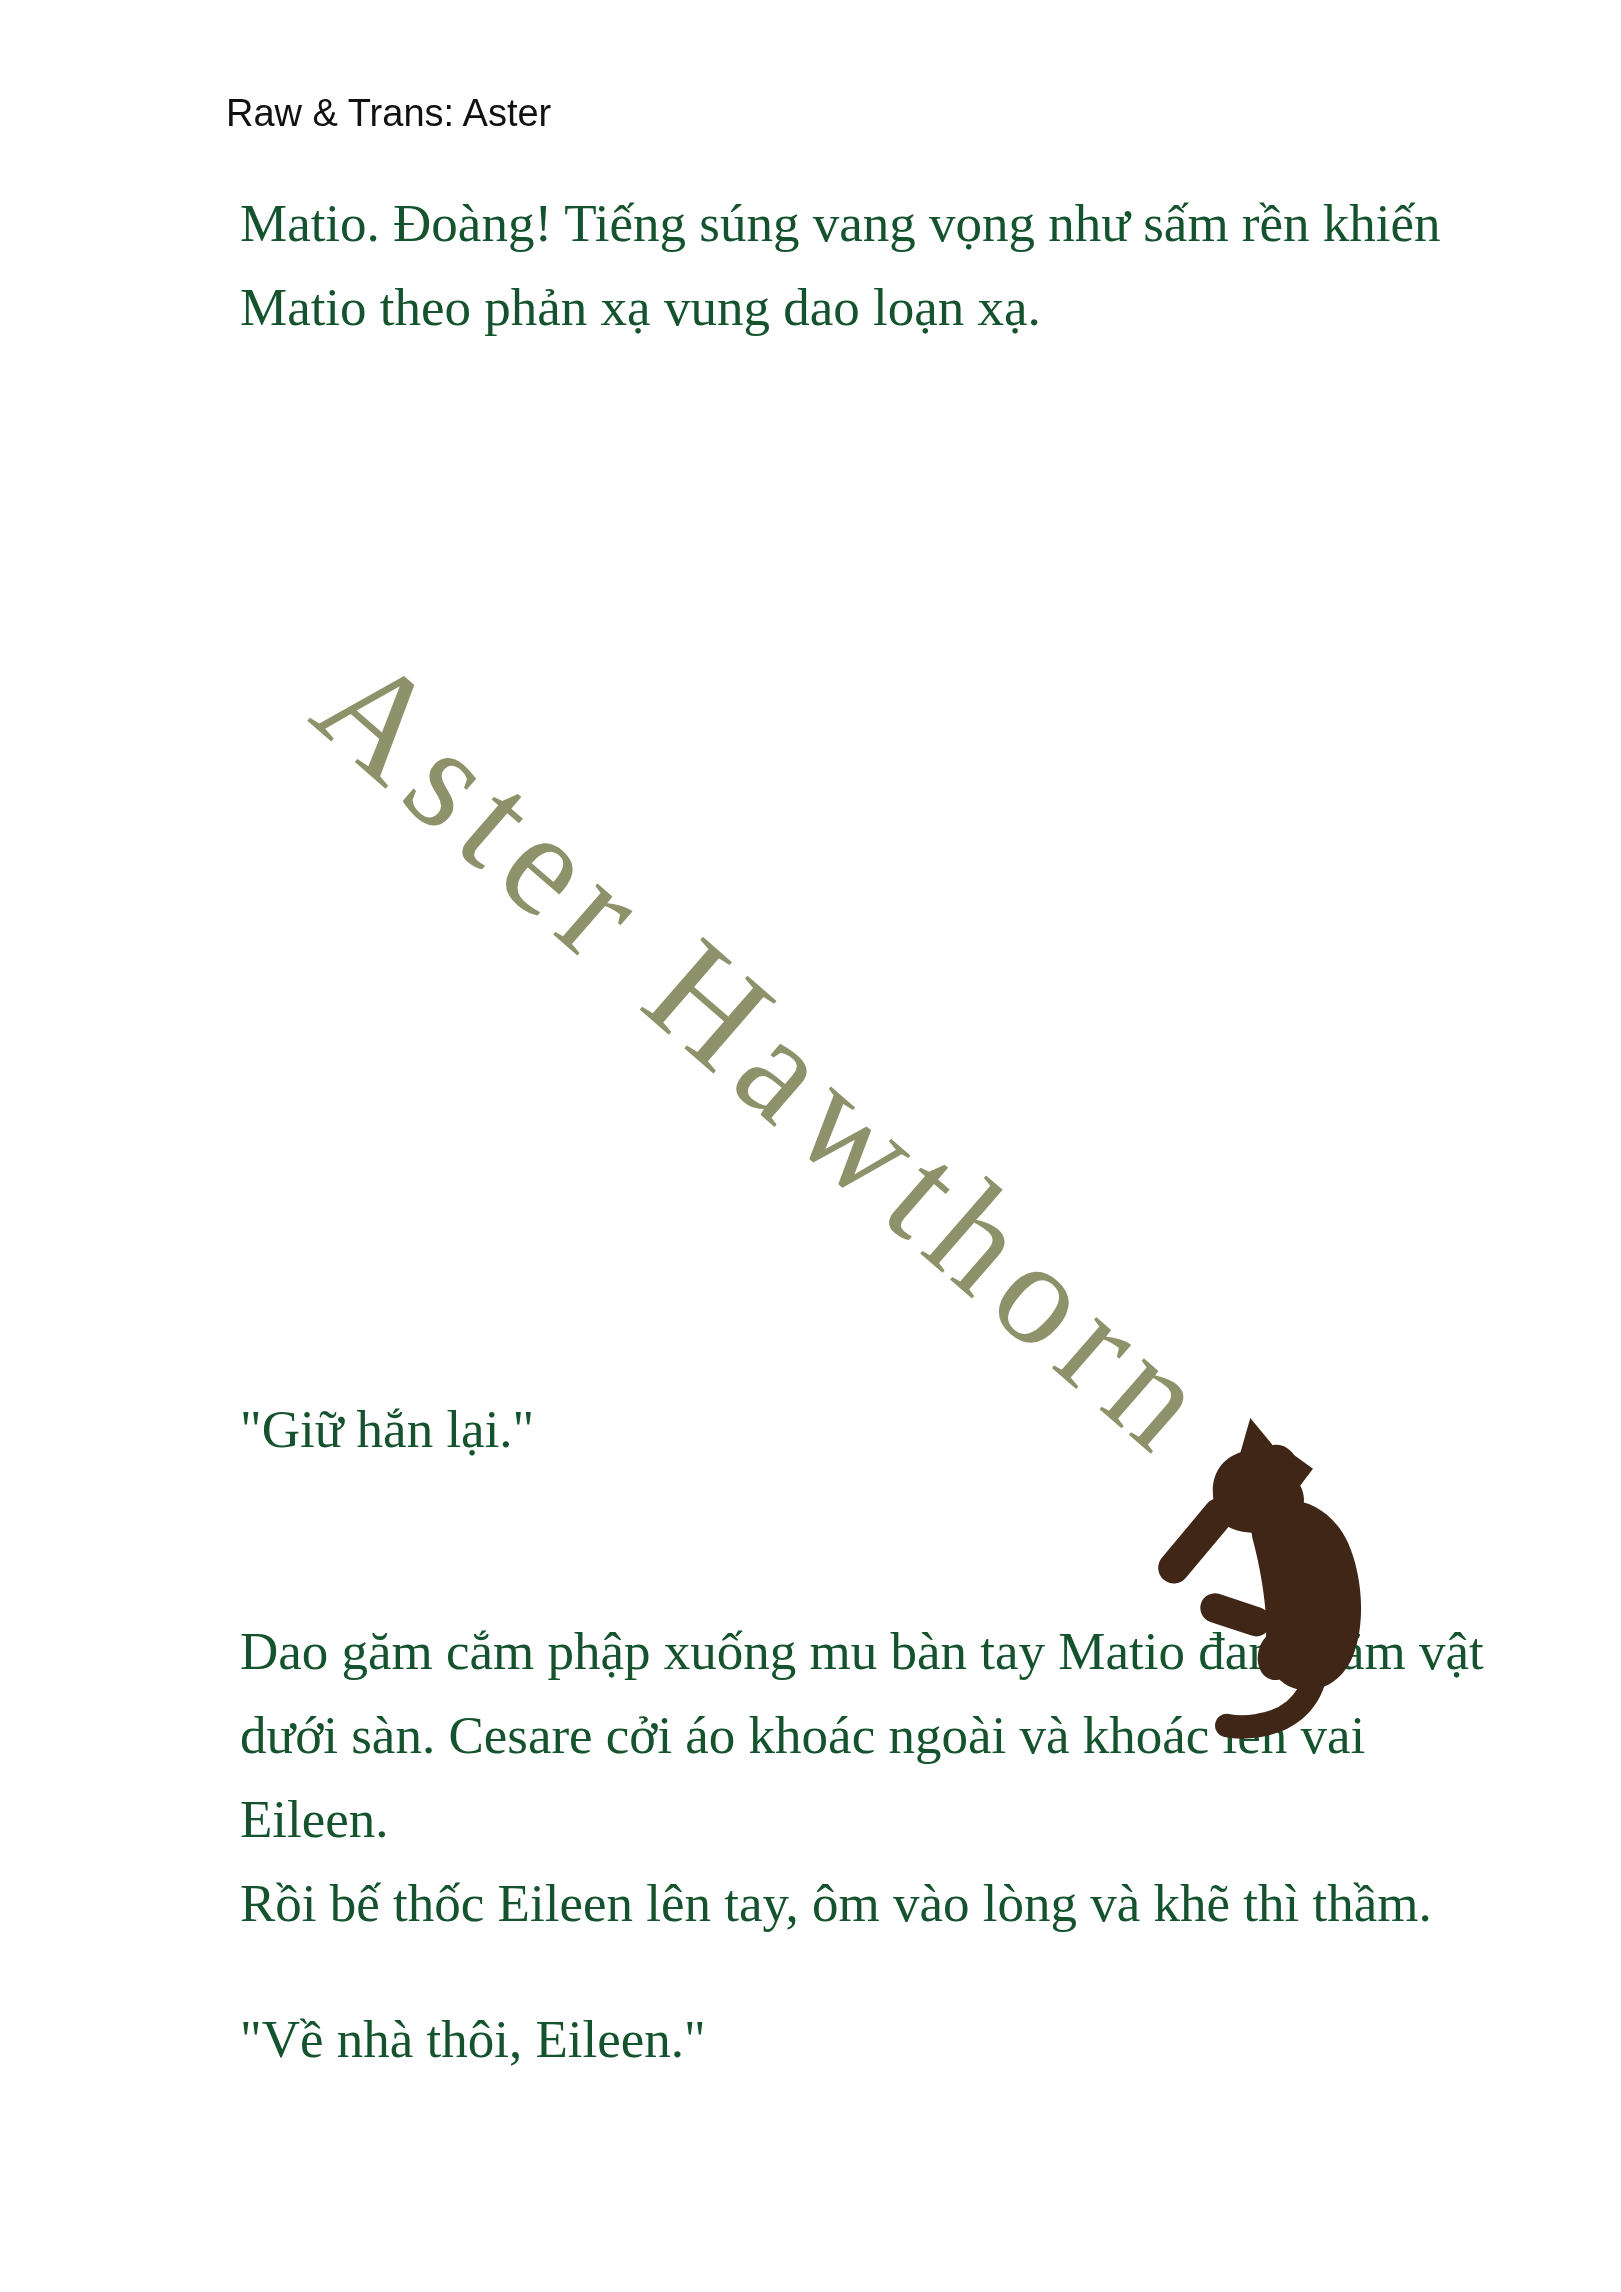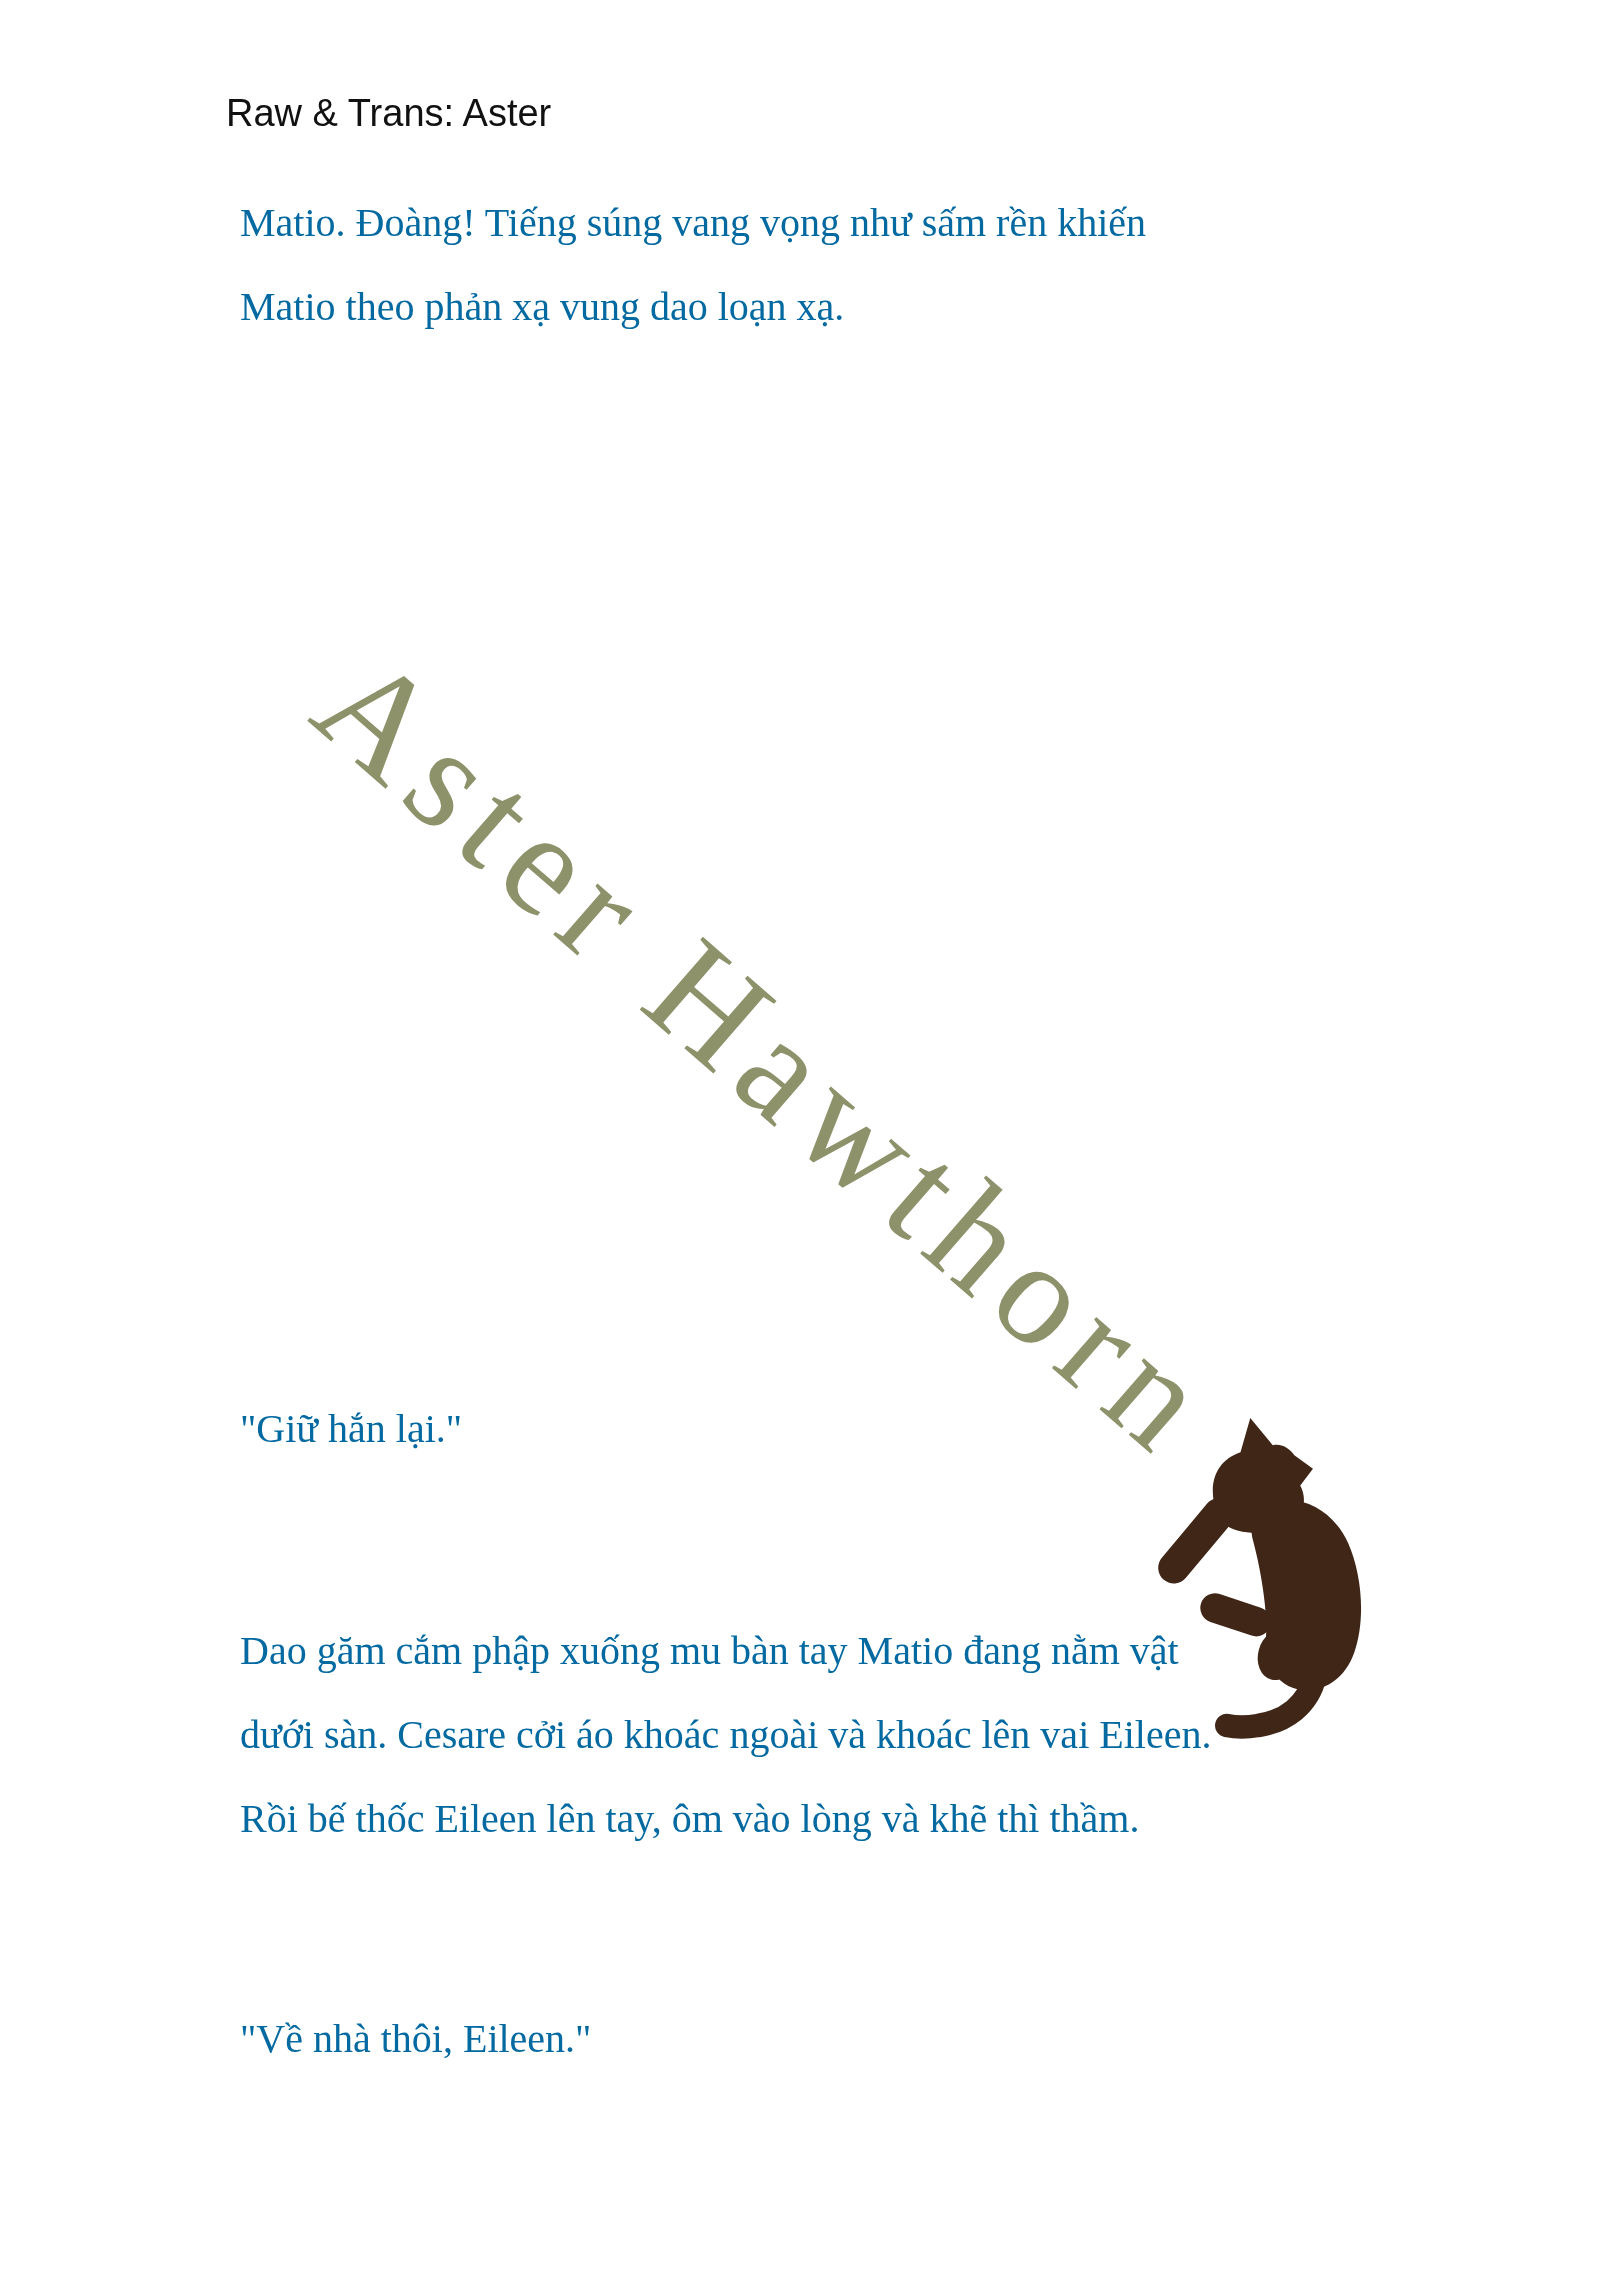--- a/index.html
+++ b/index.html
@@ -24,24 +24,24 @@
     font-family: "Liberation Sans", sans-serif;
     font-size: 38px;
     line-height: 1.2;
     color: #111111;
     white-space: nowrap;
   }
   .para {
     position: absolute;
     left: 196px;
     width: 1284px;
-    font-size: 40px;
+    font-size: 53px;
     line-height: 84px;
     white-space: pre-line;
-    color: #0369a1;
+    color: #14532d;
     z-index: 3;
   }
   .watermark {
     position: absolute;
     left: 343px;
     top: 627px;
     transform-origin: 0 0;
     transform: rotate(41deg);
     font-family: "Liberation Serif", serif;
     font-size: 147px;

